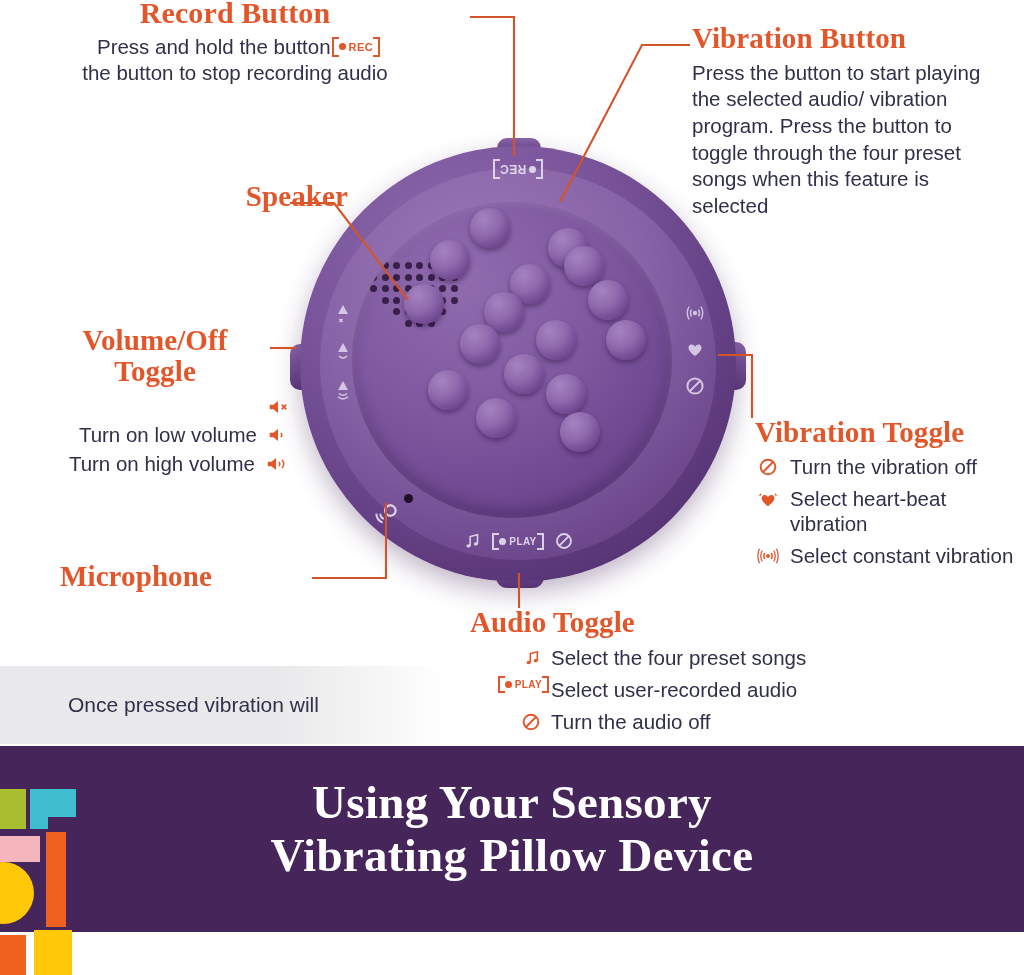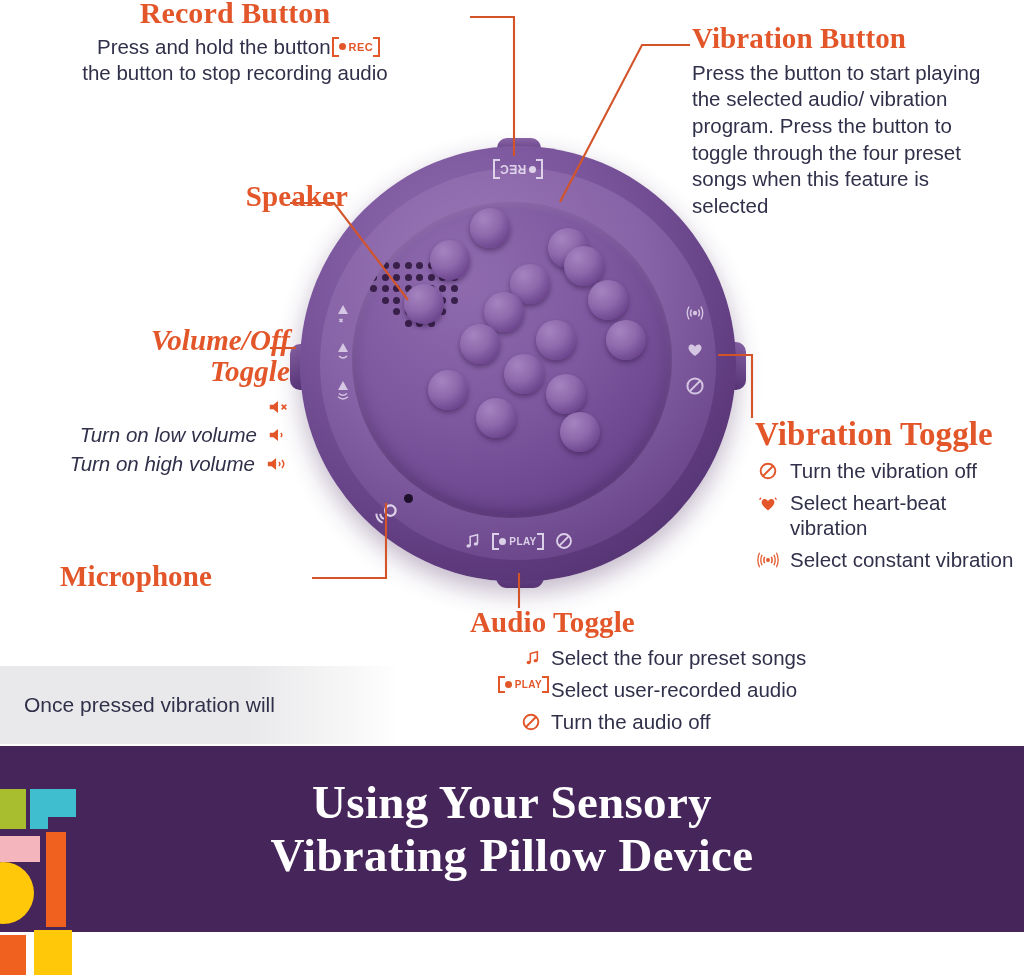--- a/index.html
+++ b/index.html
@@ -37,52 +37,52 @@
   
   #vib-block{left:692px;top:24px;width:305px;}
   #vib-block .head{font-size:29px;}
   #vib-block .body-txt{font-size:20.5px;margin-top:6px;}
 
   
   #spk-block{left:88px;top:182px;width:260px;text-align:right;}
   #spk-block .head{font-size:29px;}
 
   
-  #vol-block{left:20px;top:325px;width:270px;text-align:right;font-style:italic;}
+  #vol-block{left:20px;top:325px;width:270px;text-align:center;}
   #vol-block .head{font-size:29px;line-height:1.08;}
   #vol-block .rows{margin-top:8px;}
   .vrow{
     display:flex;align-items:center;justify-content:flex-end;
     gap:9px;margin-bottom:5px;
     font-size:20.5px;color:#30304A;
   }
 
   
   #mic-block{left:60px;top:562px;width:248px;text-align:left;}
   #mic-block .head{font-size:29px;}
 
   
   #vibtog-block{left:755px;top:418px;width:262px;}
-  #vibtog-block .head{font-size:33px;}
+  #vibtog-block .head{font-size:29px;}
   .ilist{margin-top:6px;}
   .irow{display:flex;align-items:flex-start;gap:9px;margin-bottom:7px;}
   .irow .txt{font-size:20.5px;color:#30304A;line-height:1.22;}
   .irow .ico{flex:0 0 auto;width:26px;display:flex;justify-content:center;align-items:center;padding-top:2px;}
 
   
   #audtog-block{left:470px;top:608px;width:420px;}
   #audtog-block .head{font-size:29px;}
   #audtog-block .ilist{margin-top:7px;margin-left:16px;}
   #audtog-block .irow .ico{width:56px;justify-content:flex-end;}
 
   
   #note-box{
     left:0;top:666px;width:400px;height:78px;
     background:linear-gradient(90deg,#E9E9EB 0%,#E9E9EB 62%,#F6F6F7 86%,#ffffff 100%);
-    display:flex;align-items:center;
+    display:flex;align-items:center;padding-left:44px;
   }
   #note-box .body-txt{font-size:21px;padding-left:24px;line-height:1.30;}
 
   
   #yellow-bar{left:0;top:767px;width:1024px;height:22px;background:#FFC808;}
   #banner{left:0;top:746px;width:1024px;height:186px;background:#46255A;}
   #banner-title{
     position:absolute;left:0;top:30px;width:1024px;text-align:center;
     font-family:"Liberation Serif", serif;font-weight:700;color:#ffffff;
     font-size:47px;line-height:1.12;letter-spacing:.3px;

